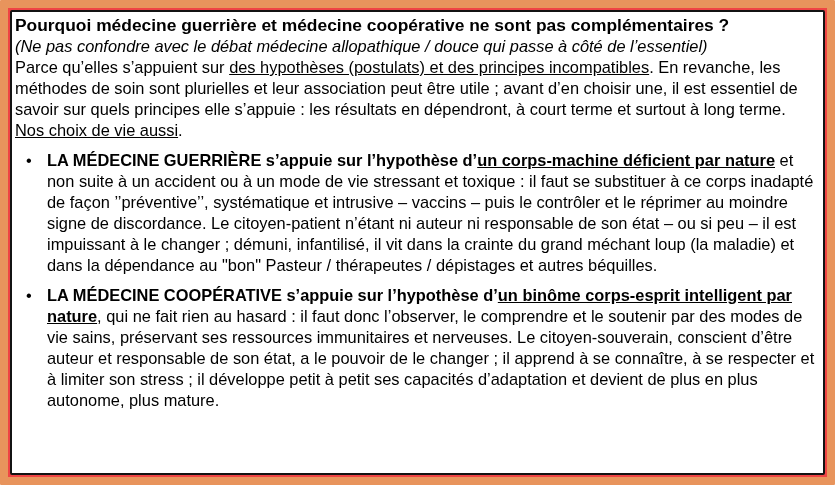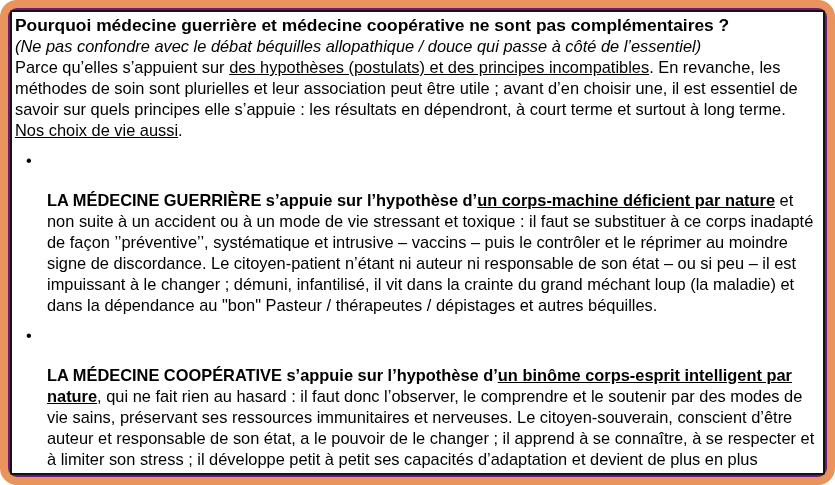--- a/index.html
+++ b/index.html
@@ -8,22 +8,22 @@
     background: #ffffff;
     width: 835px;
     height: 485px;
     font-family: "Liberation Sans", sans-serif;
   }
   .frame {
     box-sizing: border-box;
     width: 835px;
     height: 485px;
     border: 8px solid #E8945C;
-    border-radius: 17px;
-    background: #701a75;
+    border-radius: 1px;
+    background: #ef4444;
     padding: 2px;
   }
   .page {
     box-sizing: border-box;
     width: 100%;
     height: 100%;
     border: 2px solid #131313;
     border-radius: 2px;
     background: #ffffff;
     color: #000000;
@@ -38,31 +38,31 @@
   .block { display: block; }
   .title { font-size: 17.4px; }
   .intro { margin: 0 0 9px 0; }
   .bullet { display: flex; margin: 0 0 9px 0; }
   .bullet:last-child { margin-bottom: 0; }
   .marker {
     flex: 0 0 32px;
     box-sizing: border-box;
     padding-left: 11px;
   }
-  .btext { flex: 1; margin-top: 40px; }
+  .btext { flex: 1; }
 </style>
 </head>
 <body>
 
 <div class="frame">
   <div class="page">
 
     <p class="intro">
       <span class="b block title">Pourquoi médecine guerrière et médecine coopérative ne sont pas complémentaires ?</span>
-      <span class="i block">(Ne pas confondre avec le débat béquilles allopathique / douce qui passe à côté de l’essentiel)</span>
+      <span class="i block">(Ne pas confondre avec le débat médecine allopathique / douce qui passe à côté de l’essentiel)</span>
       <span>Parce qu’elles s’appuient sur </span><span class="u">des hypothèses (postulats) et des principes incompatibles</span><span>. En revanche, les méthodes de soin sont plurielles et leur association peut être utile ; avant d’en choisir une, il est essentiel de savoir sur quels principes elle s’appuie : les résultats en dépendront, à court terme et surtout à long terme. </span><span class="u">Nos choix de vie aussi</span><span>.</span>
     </p>
 
     <div class="bullet">
       <span class="marker">•</span>
       <div class="btext">
         <span class="b">LA MÉDECINE GUERRIÈRE s’appuie sur l’hypothèse d’</span><span class="b u">un corps-machine déficient par nature</span><span> et non suite à un accident ou à un mode de vie stressant et toxique : il faut se substituer à ce corps inadapté de façon ’’préventive’’, systématique et intrusive – vaccins – puis le contrôler et le réprimer au moindre signe de discordance. Le citoyen-patient n’étant ni auteur ni responsable de son état – ou si peu – il est impuissant à le changer ; démuni, infantilisé, il vit dans la crainte du grand méchant loup (la maladie) et dans la dépendance au "bon" Pasteur / thérapeutes / dépistages et autres béquilles.</span>
       </div>
     </div>
 

